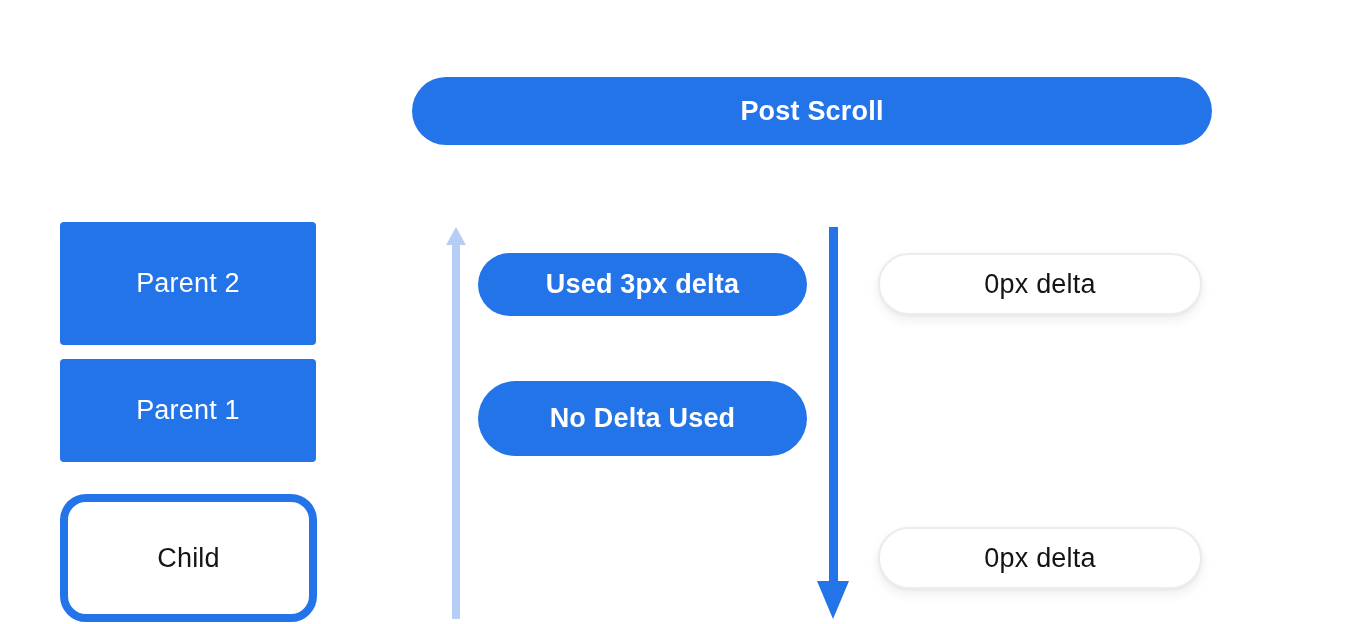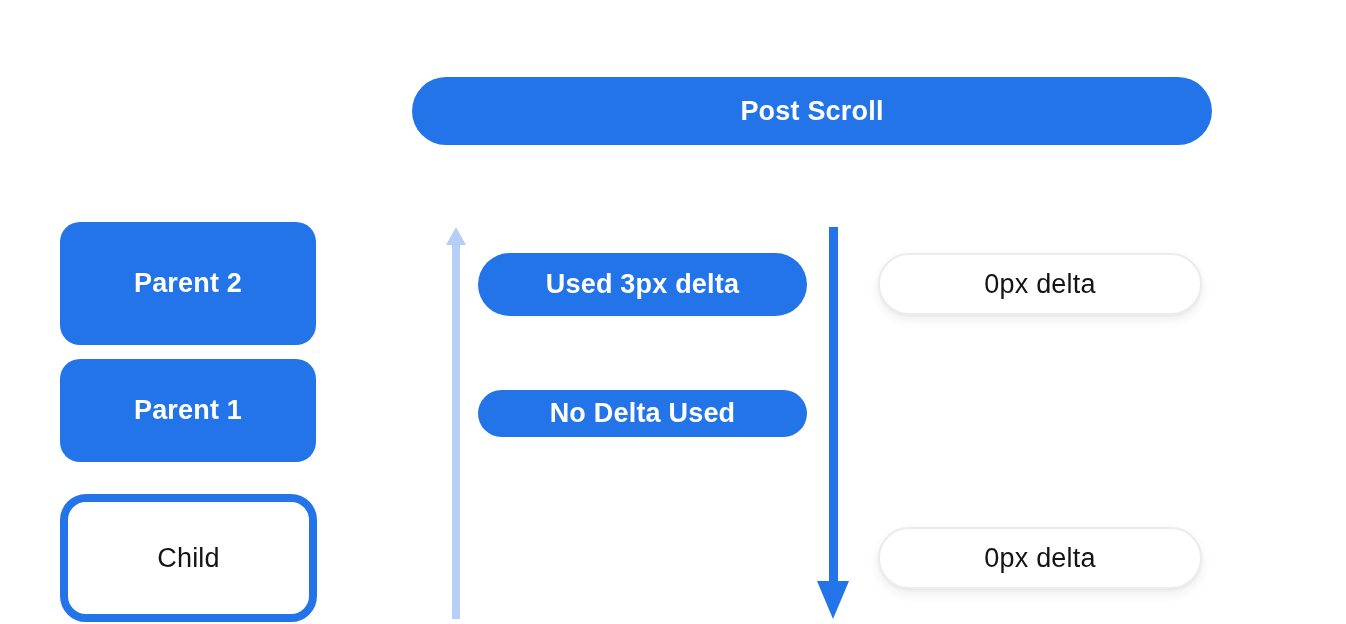--- a/index.html
+++ b/index.html
@@ -28,34 +28,34 @@
   .pill-blue{background:var(--blue);color:var(--text-light);}
   .pill-white{
     background:#ffffff;color:var(--text-dark);
     border:2px solid var(--pill-border);
     box-shadow:0 5px 12px rgba(0,0,0,.07), 0 1px 3px rgba(0,0,0,.05);
     font-weight:400;
   }
   .header-pill{left:380px;top:45px;width:800px;height:68px;}
   .box{
     display:flex;align-items:center;justify-content:center;
-    border-radius:20px;
-    font-weight:700;font-size:27px;letter-spacing:.2px;
+    border-radius:4px;
+    font-weight:400;font-size:27px;letter-spacing:.2px;
   }
   .box-blue{background:var(--blue);color:var(--text-light);}
   .box-parent2{left:28px;top:190px;width:256px;height:123px;}
   .box-parent1{left:28px;top:327px;width:256px;height:103px;}
   .box-child{
     left:28px;top:462px;width:257px;height:128px;
     background:#ffffff;color:var(--text-dark);
     border:8px solid var(--blue);border-radius:26px;
     font-weight:500;
   }
   .pill-used{left:446px;top:221px;width:329px;height:63px;text-align:center;}
-  .pill-nodelta{left:446px;top:358px;width:329px;height:47px;}
+  .pill-nodelta{left:446px;top:349px;width:329px;height:75px;}
   .pill-delta-top{left:846px;top:221px;width:324px;height:62px;}
   .pill-delta-bottom{left:846px;top:495px;width:324px;height:62px;}
 
   
   .up-arrow-shaft{
     left:420px;top:210px;width:8px;height:377px;
     background:var(--light-blue);
   }
   .up-arrow-head{
     left:414px;top:195px;width:0;height:0;

